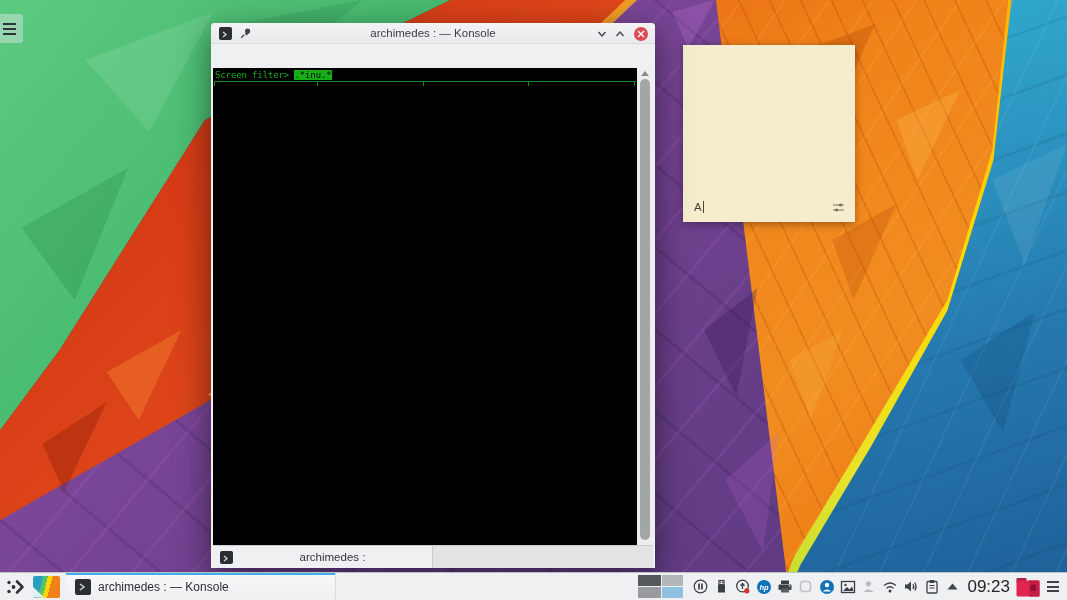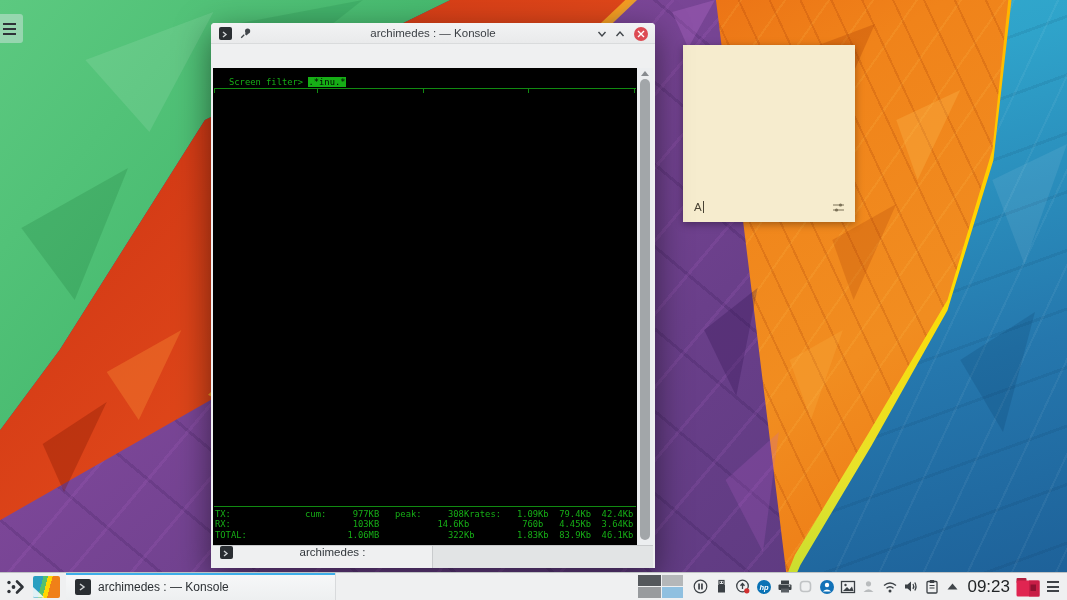--- a/index.html
+++ b/index.html
@@ -71,38 +71,38 @@
   .tb-btn { position:absolute; top:4px; width:14px; height:14px; cursor:pointer; }
   .tb-min { right:46px; } .tb-max { right:28px; }
   .tb-close { right:7px; width:14px; height:14px; background:#dd4a52; border-radius:50%; }
   .tb-close svg { position:absolute; left:3px; top:3px; }
   .menubar { position:absolute; top:22px; left:0; right:0; height:23px; display:flex; align-items:center; padding-left:10px; }
   .menu-item { font-size:12px; color:#31363b; padding:0 9px; line-height:23px; cursor:pointer; }
 
   .term { position:absolute; left:2px; top:45px; width:424px; height:477px; background:#000;
           font-family:"DejaVu Sans Mono", monospace; font-size:8.8px; line-height:10.4px; color:#16ae16; overflow:hidden; }
   .term pre { font-family:inherit; white-space:pre; }
-  .t-filter { padding:2px 0 0 16px;margin-top:7px; }
+  .t-filter { padding:2px 0 0 2px; }
   .t-hl { background:#16ae16; color:#000; }
   .t-ruler { position:relative; height:5px; margin:1px 1px 0 1px; }
   .t-ruler .rline { position:absolute; top:0; left:0; right:0; height:1px; background:#118a11; }
   .t-ruler .tick  { position:absolute; top:0; width:1px; height:5px; background:#118a11; }
   .t-flows { margin-top:3px; padding-left:2px; }
   .t-footer { position:absolute; left:0; right:0; bottom:5px; }
   .t-sep { height:1px; background:#118a11; margin:0 1px 2px 1px; }
   .t-footer pre { padding-left:2px; }
 
   .scroll { position:absolute; right:2px; top:45px; width:16px; height:477px; background:#eceef0; }
   .sb-up { position:absolute; top:3px; left:4px; width:0; height:0; border-left:4px solid transparent;
            border-right:4px solid transparent; border-bottom:5px solid #878b8f; }
   .sb-thumb { position:absolute; left:3px; top:11px; bottom:5px; width:10px; background:#a2a6a9; border-radius:5px; }
 
   .tabbar { position:absolute; left:2px; right:2px; bottom:0; height:23px; background:#e2e4e5; border-top:1px solid #c9cbcd; }
   .tab { position:absolute; left:0; top:0; width:220px; height:22px; background:#eff0f1; border-right:1px solid #c9cbcd;
-         display:flex; cursor:pointer; }
+         display:flex; align-items:center; cursor:pointer; }
   .tab-label { flex:1; text-align:center; font-size:11.5px; color:#31363b; }
 
   .term-glyph { display:inline-block; background:#2a2e32; border-radius:2px; position:relative; }
 
   
   .panel { position:absolute; left:0; bottom:0; width:1067px; height:28px; background:#eff0f1;
            border-top:1px solid #bfc2c4; display:flex; align-items:center; }
   .launcher { width:28px; height:26px; margin-left:2px; display:flex; align-items:center; justify-content:center; cursor:pointer; }
   .desk-btn { width:27px; height:22px; margin-left:3px; position:relative; cursor:pointer; border-radius:2px; overflow:hidden;
               background:linear-gradient(105deg,#2a9fc0 0 32%,#56c06a 32% 46%,#ffd700 46% 60%,#f08018 60% 100%); }
@@ -206,26 +206,20 @@
     <div class="term">
       <pre class="t-filter"><span>Screen filter&gt; </span><span class="t-hl">.*inu.*</span></pre>
       <div class="t-ruler">
         <span class="rline"></span>
         <span class="tick" style="left:0;"></span>
         <span class="tick" style="left:24.5%;"></span>
         <span class="tick" style="left:49.5%;"></span>
         <span class="tick" style="left:74.5%;"></span>
         <span class="tick" style="right:1px;"></span>
       </div>
-      <div class="t-footer">
-        <div class="t-sep"></div>
-        <pre>TX:              cum:     977KB   peak:     308Krates:   1.09Kb  79.4Kb  42.4Kb</pre>
-        <pre>RX:                       103KB           14.6Kb          760b   4.45Kb  3.64Kb</pre>
-        <pre>TOTAL:                   1.06MB             322Kb        1.83Kb  83.9Kb  46.1Kb</pre>
-      </div>
     </div>
 
     <div class="scroll">
       <span class="sb-up"></span>
       <span class="sb-thumb"></span>
     </div>
 
     <div class="tabbar">
       <div class="tab">
         <span class="term-glyph" style="width:13px;height:13px;margin-left:7px;">

